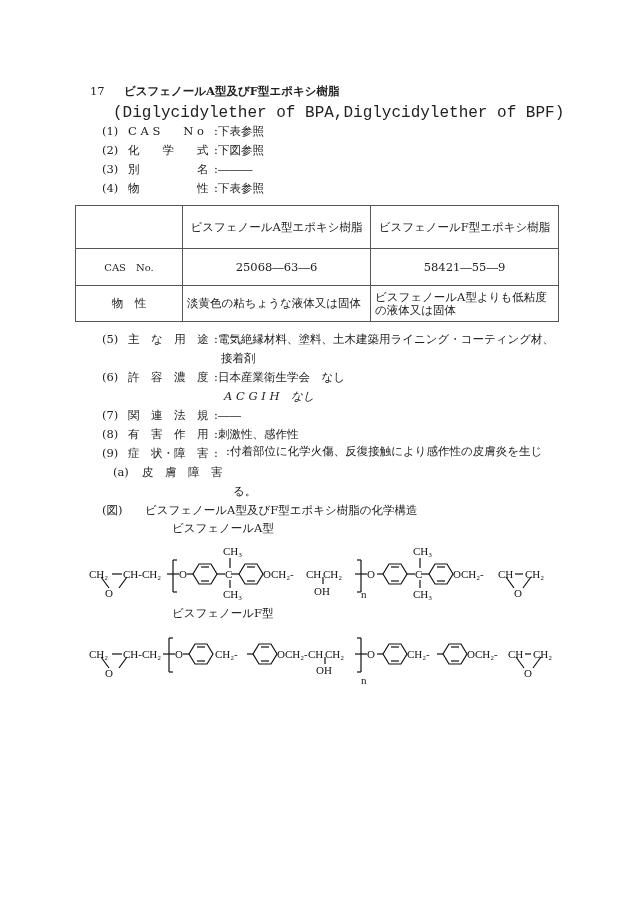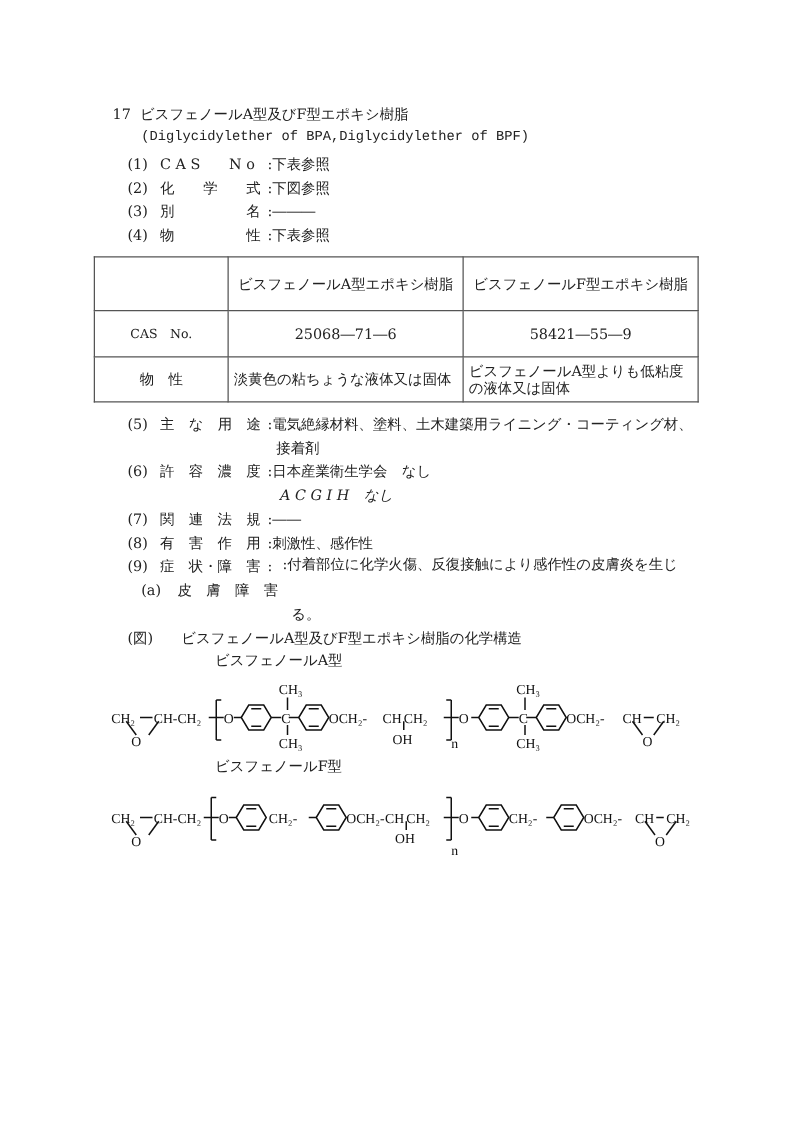--- a/index.html
+++ b/index.html
@@ -1,33 +1,33 @@
 <!DOCTYPE html>
 <html><head>
 <meta charset="utf-8">
 <style>
   html,body{margin:0;padding:0;background:#fff;}
   body{width:630px;height:916px;position:relative;overflow:hidden;
        font-family:"DejaVu Serif","Liberation Serif",serif;color:#222;font-size:11.5px;}
   .abs{position:absolute;white-space:nowrap;}
-  .mono{font-family:"Liberation Mono","DejaVu Sans Mono",monospace;font-size:11px;}
+  .mono{font-family:"Liberation Mono","DejaVu Sans Mono",monospace;font-size:16px;}
   table.props{position:absolute;left:75px;top:205px;width:483px;border-collapse:collapse;table-layout:fixed;}
   table.props td{border:1.5px solid #555;font-size:11.5px;padding:0 4px;vertical-align:middle;line-height:13px;margin-left:12px;}
   table.props tr.r0 td{height:42px;}
   table.props tr.r1 td{height:36px;}
   table.props tr.r2 td{height:35px;}
   .c{text-align:center;}
   .l{text-align:left;}
   svg text{font-family:"Liberation Serif","DejaVu Serif",serif;font-size:11px;fill:#111;}
 </style>
 </head>
 <body>
 
 <div class="abs" style="left:90px;top:84px;">17</div>
-<div class="abs" style="left:112px;top:84px;">ビスフェノールA型及びF型エポキシ樹脂</div>
+<div class="abs" style="left:124px;top:84px;font-weight:bold;">ビスフェノールA型及びF型エポキシ樹脂</div>
 <div class="abs mono" style="left:113px;top:104px;">(Diglycidylether of BPA,Diglycidylether of BPF)</div>
 
 <div>
   <div class="abs" style="left:102px;top:124px;">(1)</div>
   <div class="abs" style="left:128px;top:124px;">C A S　　N o</div>
   <div class="abs" style="left:214px;top:124px;">:<span>下表参照</span></div>
 
   <div class="abs" style="left:102px;top:143px;">(2)</div>
   <div class="abs" style="left:128px;top:143px;">化　　学　　式</div>
   <div class="abs" style="left:214px;top:143px;">:<span>下図参照</span></div>
@@ -48,21 +48,21 @@
       <col style="width:188px">
     </colgroup>
   <tbody>
       <tr class="r0">
     <td class="c"></td>
     <td class="c">ビスフェノールA型エポキシ樹脂</td>
     <td class="c">ビスフェノールF型エポキシ樹脂</td>
   </tr>
   <tr class="r1">
     <td class="c" style="font-size:10px;">CAS　No.</td>
-    <td class="c">25068―71―6</td>
+    <td class="c">25068―63―6</td>
     <td class="c">58421―55―9</td>
   </tr>
   <tr class="r2">
     <td class="c">物　性</td>
     <td class="l" style="white-space:normal;">淡黄色の粘ちょうな液体又は固体</td>
     <td class="l" style="white-space:normal;">ビスフェノールA型よりも低粘度の液体又は固体</td>
   </tr>
 </tbody>
   </table>
 

